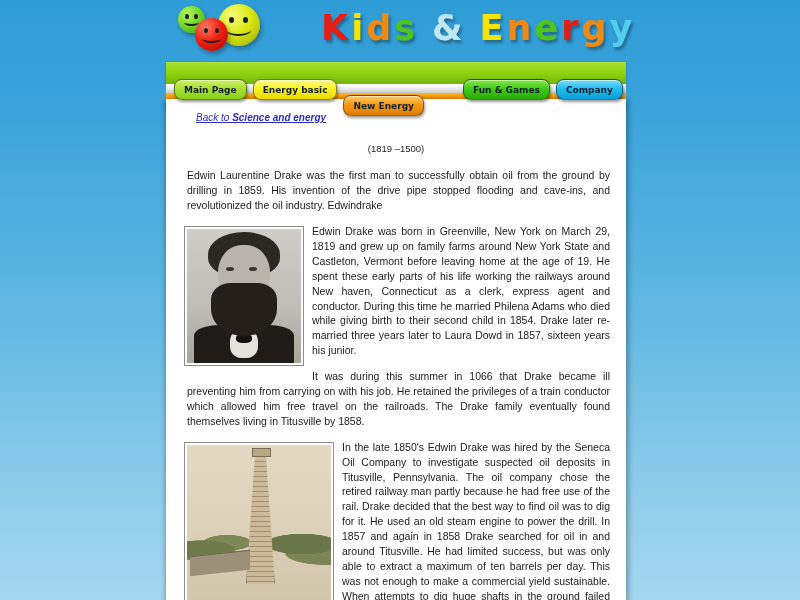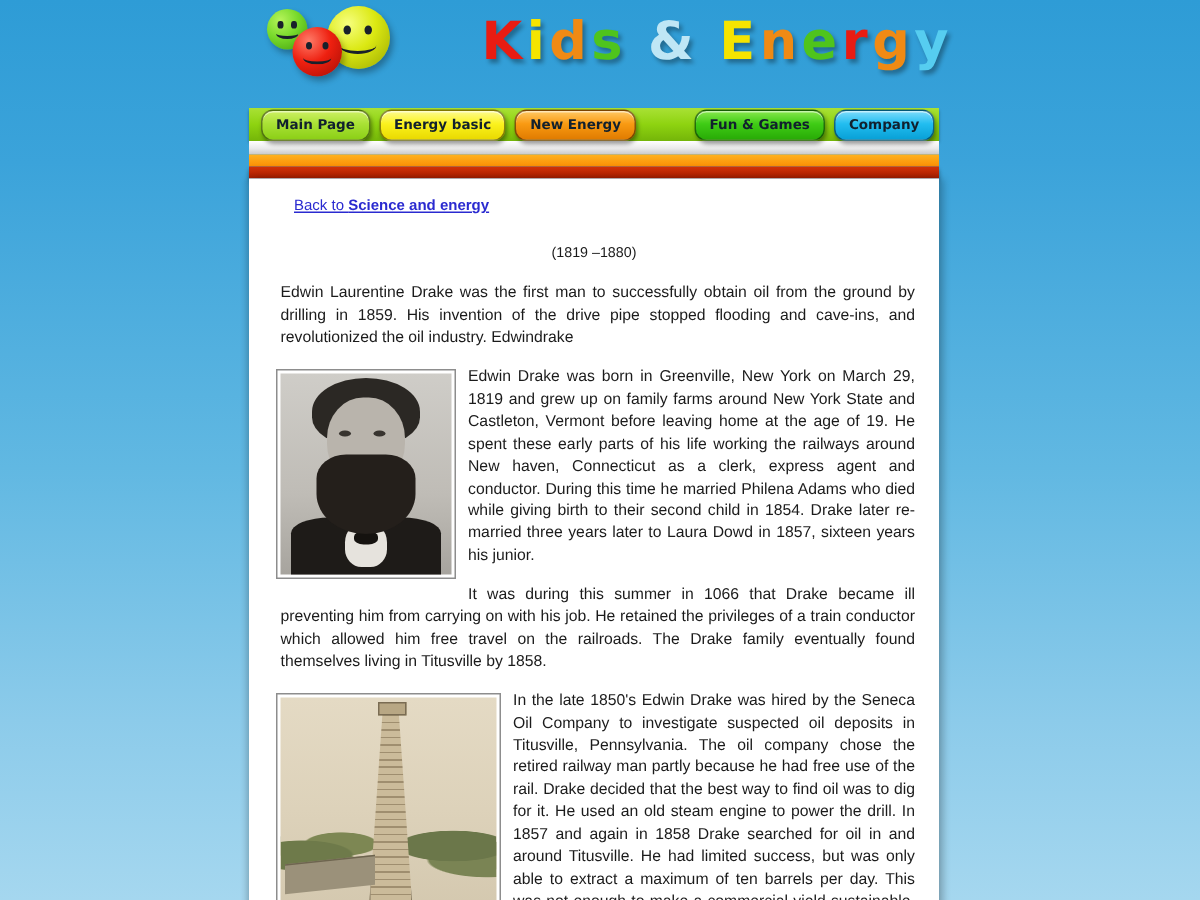--- a/index.html
+++ b/index.html
@@ -16,21 +16,21 @@
   
   #page {
     position: absolute;
     left: 166px; top: 0;
     width: 460px; height: 600px;
   }
 
   
   #header {
     position: relative;
-    height: 72px;
+    height: 62px;
     background: transparent;
   }
   #smileys {
     position: absolute; left: 12px; top: 4px;
     width: 85px; height: 52px;
   }
   .smiley {
     position: absolute;
     border-radius: 50%;
     box-shadow: 2px 3px 4px rgba(0,0,0,.30);
@@ -77,21 +77,21 @@
   #wordmark span {
     display: inline-block;
     text-shadow: 2px 3px 3px rgba(0,0,0,.33);
     line-height: 1;
   }
   #wordmark .sp { width: 14px; }
 
   
   #navwrap {
     position: relative;
-    height: 47px;
+    height: 37px;
     padding-left: 48px;
   }
   #navgreen {
     position: absolute; left: 0; right: 0; top: 0; height: 22px;
     background: linear-gradient(to bottom, #a9e135 0%, #8ed310 50%, #74b509 100%);
     box-shadow: 0 1px 2px rgba(0,0,0,.35);
   }
   #navwhite {
     position: absolute; left: 0; right: 0; top: 22px; height: 9px;
     background: linear-gradient(to bottom, #ffffff 0%, #eaeaea 55%, #c9c9c9 100%);
@@ -119,39 +119,40 @@
     font-family: "DejaVu Sans", sans-serif;
     font-size: 9px;
     font-weight: bold;
     color: #11202e;
     white-space: nowrap;
     cursor: pointer;
     box-shadow: 1px 2px 3px rgba(0,0,0,.4), inset 0 1px 0 rgba(255,255,255,.55);
   }
   .nav-c0 { background: linear-gradient(to bottom, #cdf063 0%, #a9e135 45%, #8bcf16 100%); }
   .nav-c1 { background: linear-gradient(to bottom, #fdfb8f 0%, #fbf21e 45%, #e9d900 100%); }
-  .nav-c2 { background: linear-gradient(to bottom, #ffc964 0%, #f99a12 45%, #e07b00 100%); }
+  .nav-c2 { background: linear-gradient(to bottom, #ffc964 0%, #f99a12 45%, #e07b00 100%); margin-top: 32px; }
   .nav-c3 { background: linear-gradient(to bottom, #87e84c 0%, #3fcc15 45%, #28ab06 100%); margin-left: 33px; }
   .nav-c4 { background: linear-gradient(to bottom, #7ddcfb 0%, #22bdf0 45%, #08a0d6 100%); }
 
   
   #content {
     position: relative;
     background: #ffffff;
     min-height: 491px;
     padding: 12px 16px 14px 16px;
     box-shadow: 3px 0 5px rgba(0,0,0,.25), -2px 0 4px rgba(0,0,0,.18);
     font-size: 10.5px;
     color: #1b1b1b;
     line-height: 1.45;
   }
 
   #backlink {
     font-size: 10px;
     margin: 0 0 16px 14px;
+    font-style: italic;
   }
   #backlink a { color: #2a2ad0; text-decoration: underline; }
   #backlink .strong { font-weight: bold; }
 
   #title {
     text-align: center;
     color: #dd7711;
     font-weight: bold;
     font-size: 14px;
     margin: 0 0 2px 0;
@@ -264,21 +265,21 @@
         <div class="navbtn nav-c4">Company</div>
       </div>
   </div>
 
   <div id="content">
 
     <div id="backlink">
       <a href="#"><span>Back to </span><span class="strong">Science and energy</span></a>
     </div>
 
-    <div id="years">(1819 –1880)</div>
+    <div id="years">(1819 –1500)</div>
 
     <p class="body">Edwin Laurentine Drake was the first man to successfully obtain oil from the ground by drilling in 1859. His invention of the drive pipe stopped flooding and cave-ins, and revolutionized the oil industry. Edwindrake</p>
 
     <div class="clearfix">
       <div class="photo" id="portrait">
         <div class="inner">
           <div id="p-body"></div>
           <div id="p-collar"></div>
           <div id="p-tie"></div>
           <div id="p-hair"></div>

